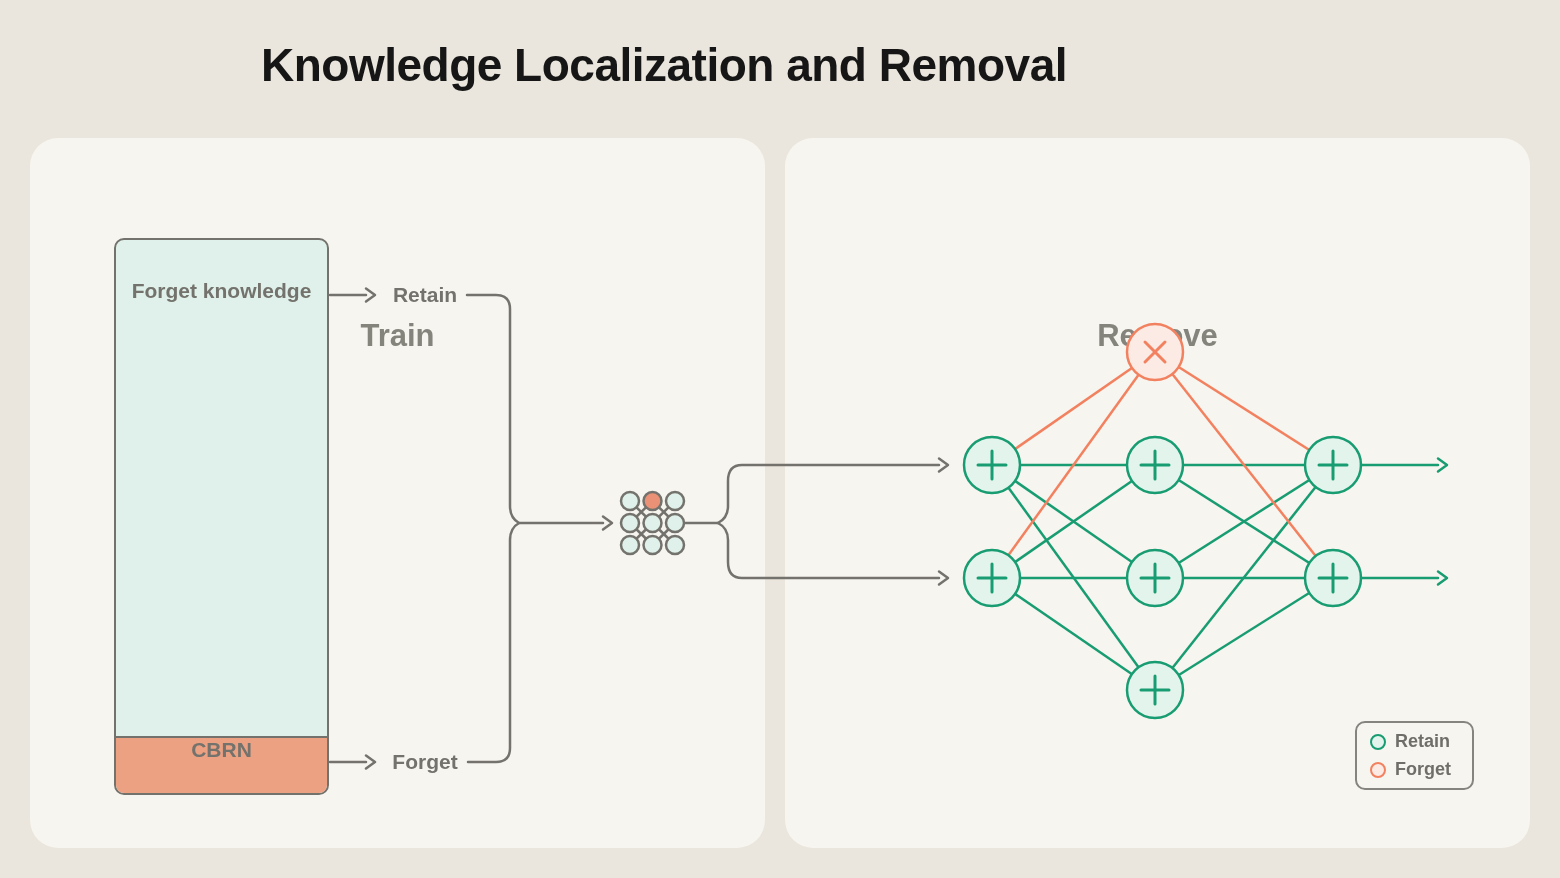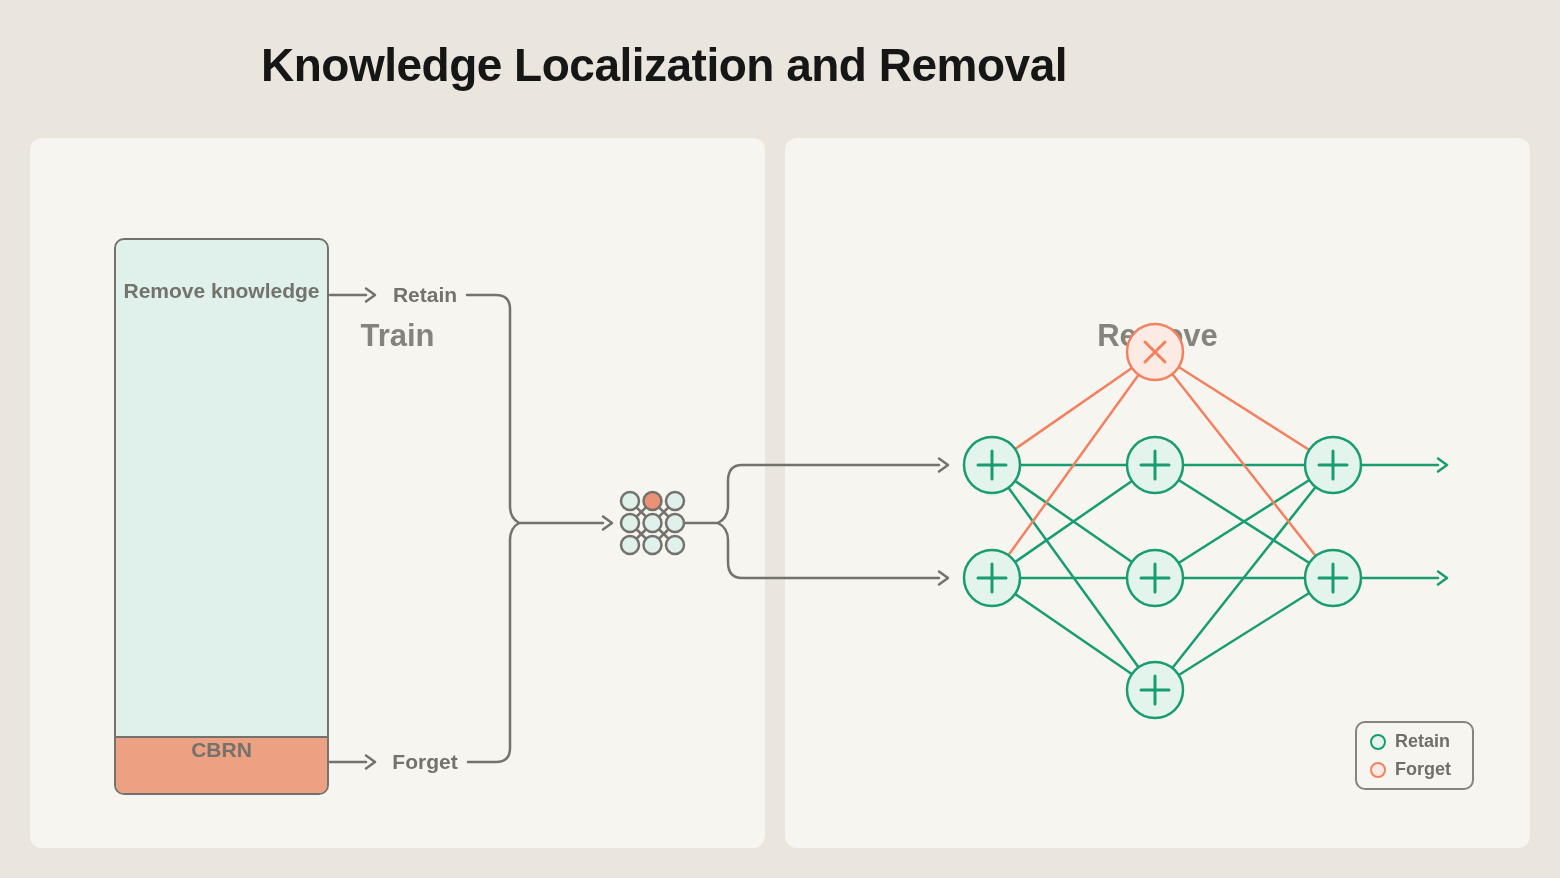--- a/index.html
+++ b/index.html
@@ -6,21 +6,21 @@
   body{font-family:"Liberation Sans","DejaVu Sans",sans-serif;}
   #figure{
     position:relative;width:1560px;height:878px;overflow:hidden;
     background:var(--page-bg,#eae6dd);
   }
   .title{
     position:absolute;left:0;top:38px;width:1328px;text-align:center;
     font-size:46px;font-weight:800;letter-spacing:-0.5px;color:var(--title-color,#161616);
   }
   .panel{
-    position:absolute;top:138px;height:710px;border-radius:12px;
+    position:absolute;top:138px;height:710px;border-radius:28px;
     background:var(--panel-bg,#f7f5ef);
   }
   #panel-train{left:30px;width:735px;}
   #panel-remove{left:785px;width:745px;}
   .panel-heading{
     position:absolute;top:180px;width:100%;text-align:center;
     font-size:31px;font-weight:700;color:var(--heading-color,#85847c);
   }
   #panel-train .panel-heading,#panel-remove .panel-heading{position:absolute;left:0;}
   .stack{
@@ -77,21 +77,21 @@
 
   <div class="panel" id="panel-train">
     <div class="panel-heading">Train</div>
   </div>
 
   <div class="panel" id="panel-remove">
     <div class="panel-heading">Remove</div>
   </div>
 
   <div class="stack">
-    <div class="stack-general-label">Remove knowledge</div>
+    <div class="stack-general-label">Forget knowledge</div>
     <div class="stack-cbrn">
       <span>CBRN</span>
     </div>
   </div>
 
   <div class="flow-label" id="retain-flow-label">Retain</div>
   <div class="flow-label" id="forget-flow-label">Forget</div>
 
   <div class="legend">
     <div class="legend-row">

